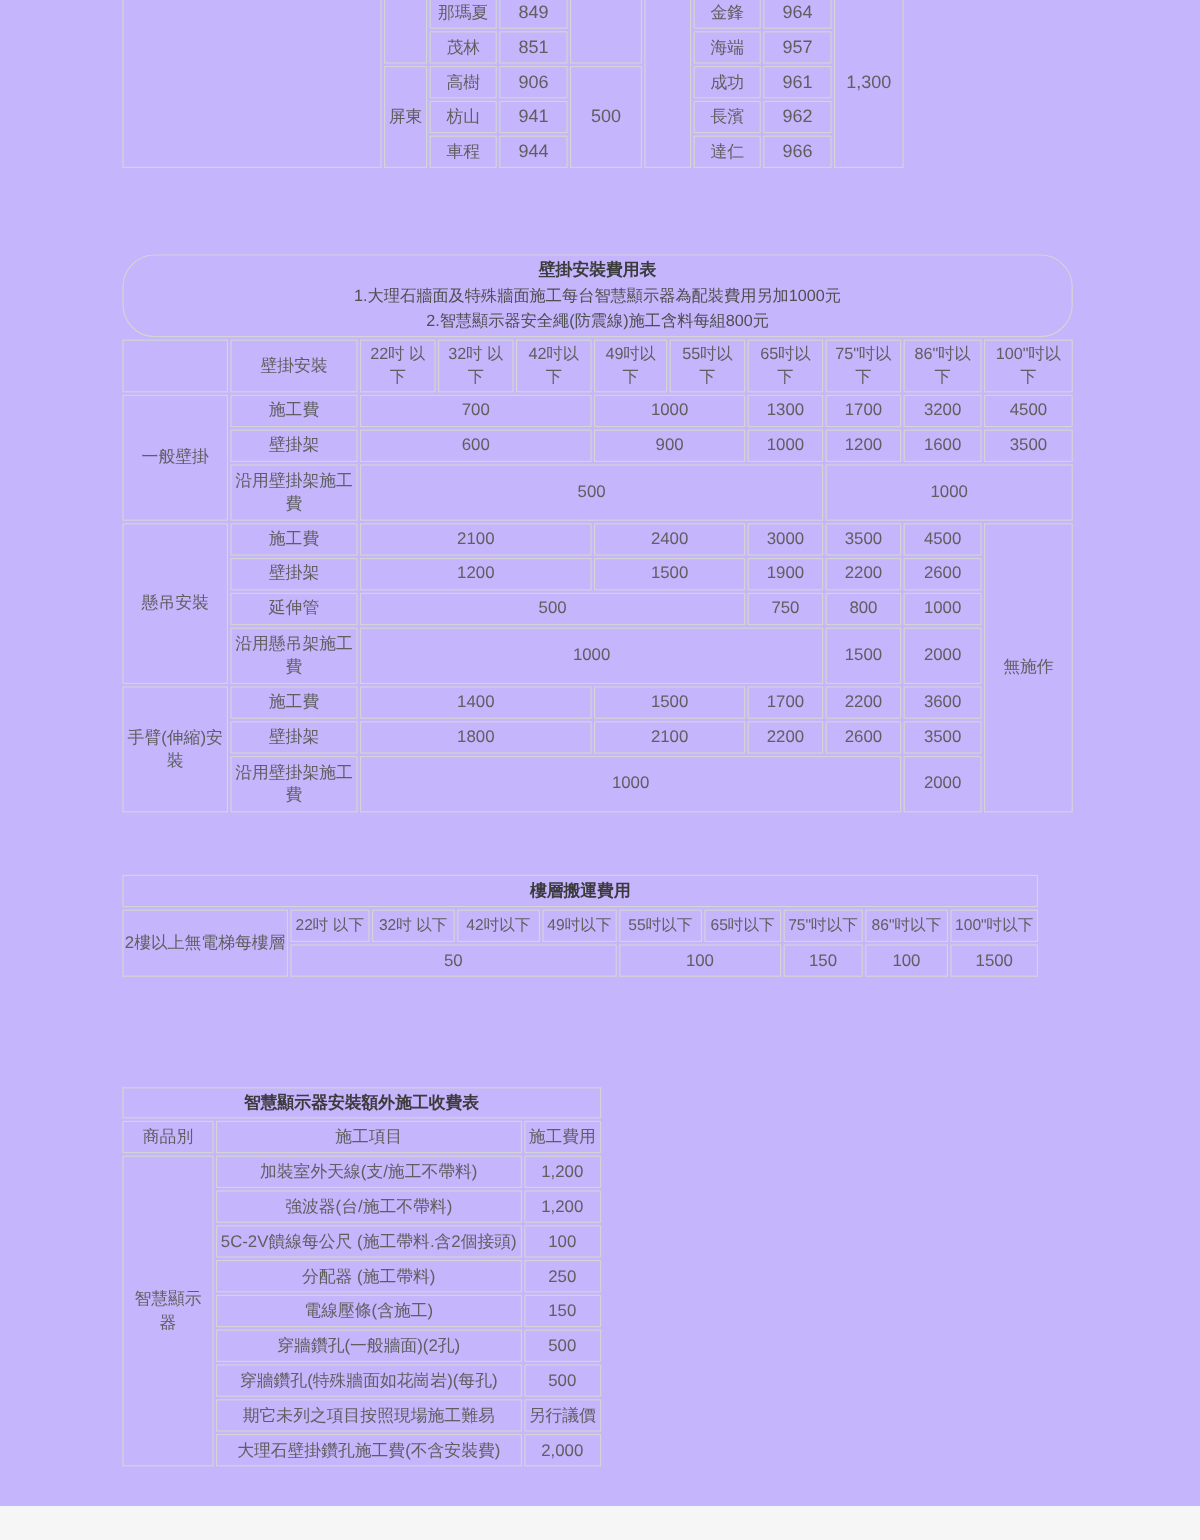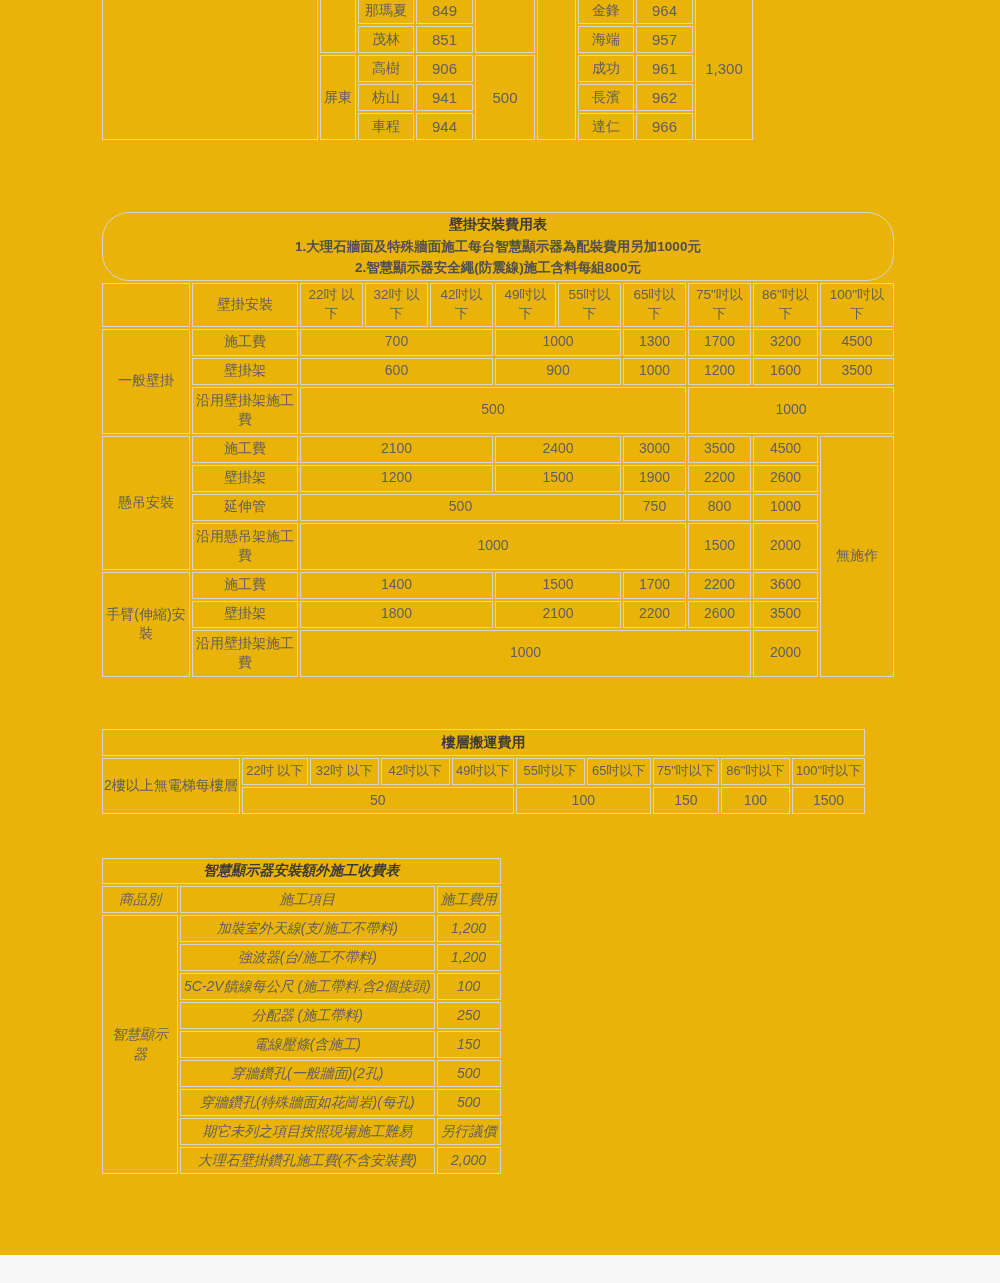--- a/index.html
+++ b/index.html
@@ -1,38 +1,38 @@
 <!DOCTYPE html>
 <html><head>
 <meta charset="utf-8">
 <style>
   * { margin:0; padding:0; box-sizing:border-box; }
   html,body { background:#ffffff; }
   body { font-family:"Liberation Sans", sans-serif; }
-  .page { position:relative; width:1000px; height:1283px; background:#eab308; overflow:hidden; }
+  .page { position:relative; width:1000px; height:1283px; background:#c4b5fd; overflow:hidden; }
   .tbl-wrap { position:absolute; }
   table.grid { border-collapse:separate; border-spacing:2px; table-layout:fixed; }
   table.grid td {
     border:1px solid #d4d4d4;
     text-align:center; vertical-align:middle;
     color:#5f5f5f; font-size:14px; line-height:1.4;
     padding:2px 3px; overflow:hidden;
   }
   td.nob { border:none; }
   
   .top tr { height:27px; }
   .top td.num { font-size:15px; }
   
   .t2 tr { height:27px; }
   .t2 tr.hdr { height:36px; }
   .t2 tr.d2 { height:47px;padding-left:41px; }
   .t2 tr.titler { height:69px; }
   td.title-cell { padding:4px 6px;border-radius:27px; }
   .tbl-title { font-weight:bold; color:#3b3b3b; font-size:14px; margin-bottom:3px; }
-  .tbl-note { color:#4f4f4f; font-size:13.5px; margin-top:2px;font-weight:bold; }
+  .tbl-note { color:#4f4f4f; font-size:13.5px; margin-top:2px; }
   .t2 td.hcell { font-size:13.5px; }
   
   .t3 tr { height:27px; }
   .t3 td.hcell { font-size:13px; white-space:nowrap; }
   .t3 td.title-cell3 { font-weight:bold; color:#3b3b3b; }
   .t3 td.rowlab { white-space:nowrap; padding:0 1px; }
   
   .t4 tr { height:27px; }
   .t4 tr.titler4 { height:26px; }
   .t4 td.title-cell4 { font-weight:bold; color:#3b3b3b; }
@@ -253,21 +253,21 @@
         <td colspan="4">50</td>
         <td colspan="2">100</td>
         <td>150</td>
         <td>100</td>
         <td colspan="2">1500</td>
       </tr>
     </tbody>
       </table>
   </div>
 
-  <div class="tbl-wrap" style="left:100px; top:856px;font-style:italic;">
+  <div class="tbl-wrap" style="left:100px; top:904px;">
     <table class="grid t4">
       <colgroup>
         <col style="width:76px">
           <col style="width:236px">
           <col style="width:64px">
       </colgroup>
       <tbody>
           <tr class="titler4">
         <td colspan="3" class="title-cell4">智慧顯示器安裝額外施工收費表</td>
       </tr>

